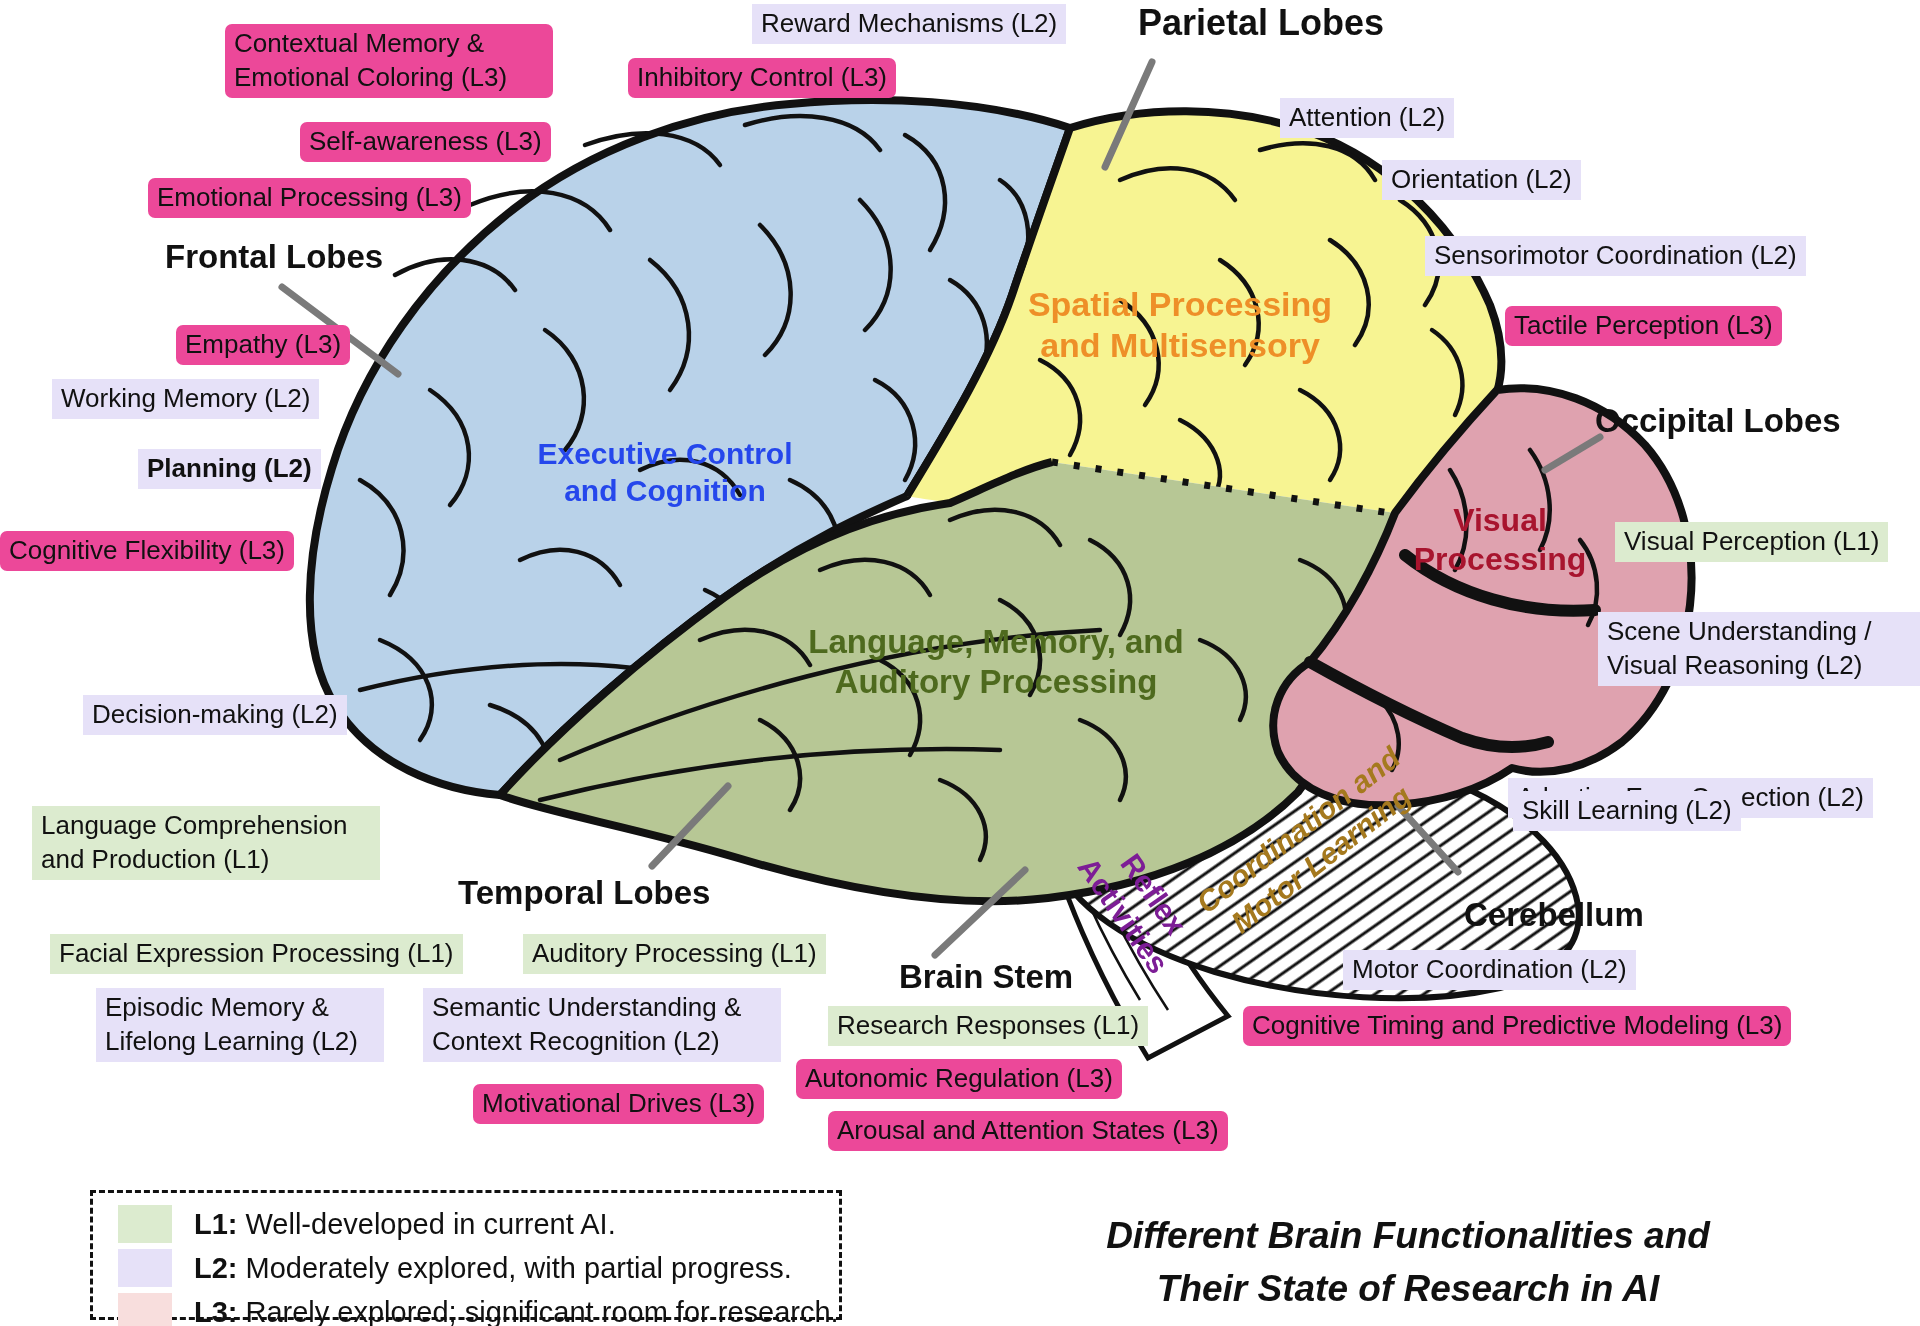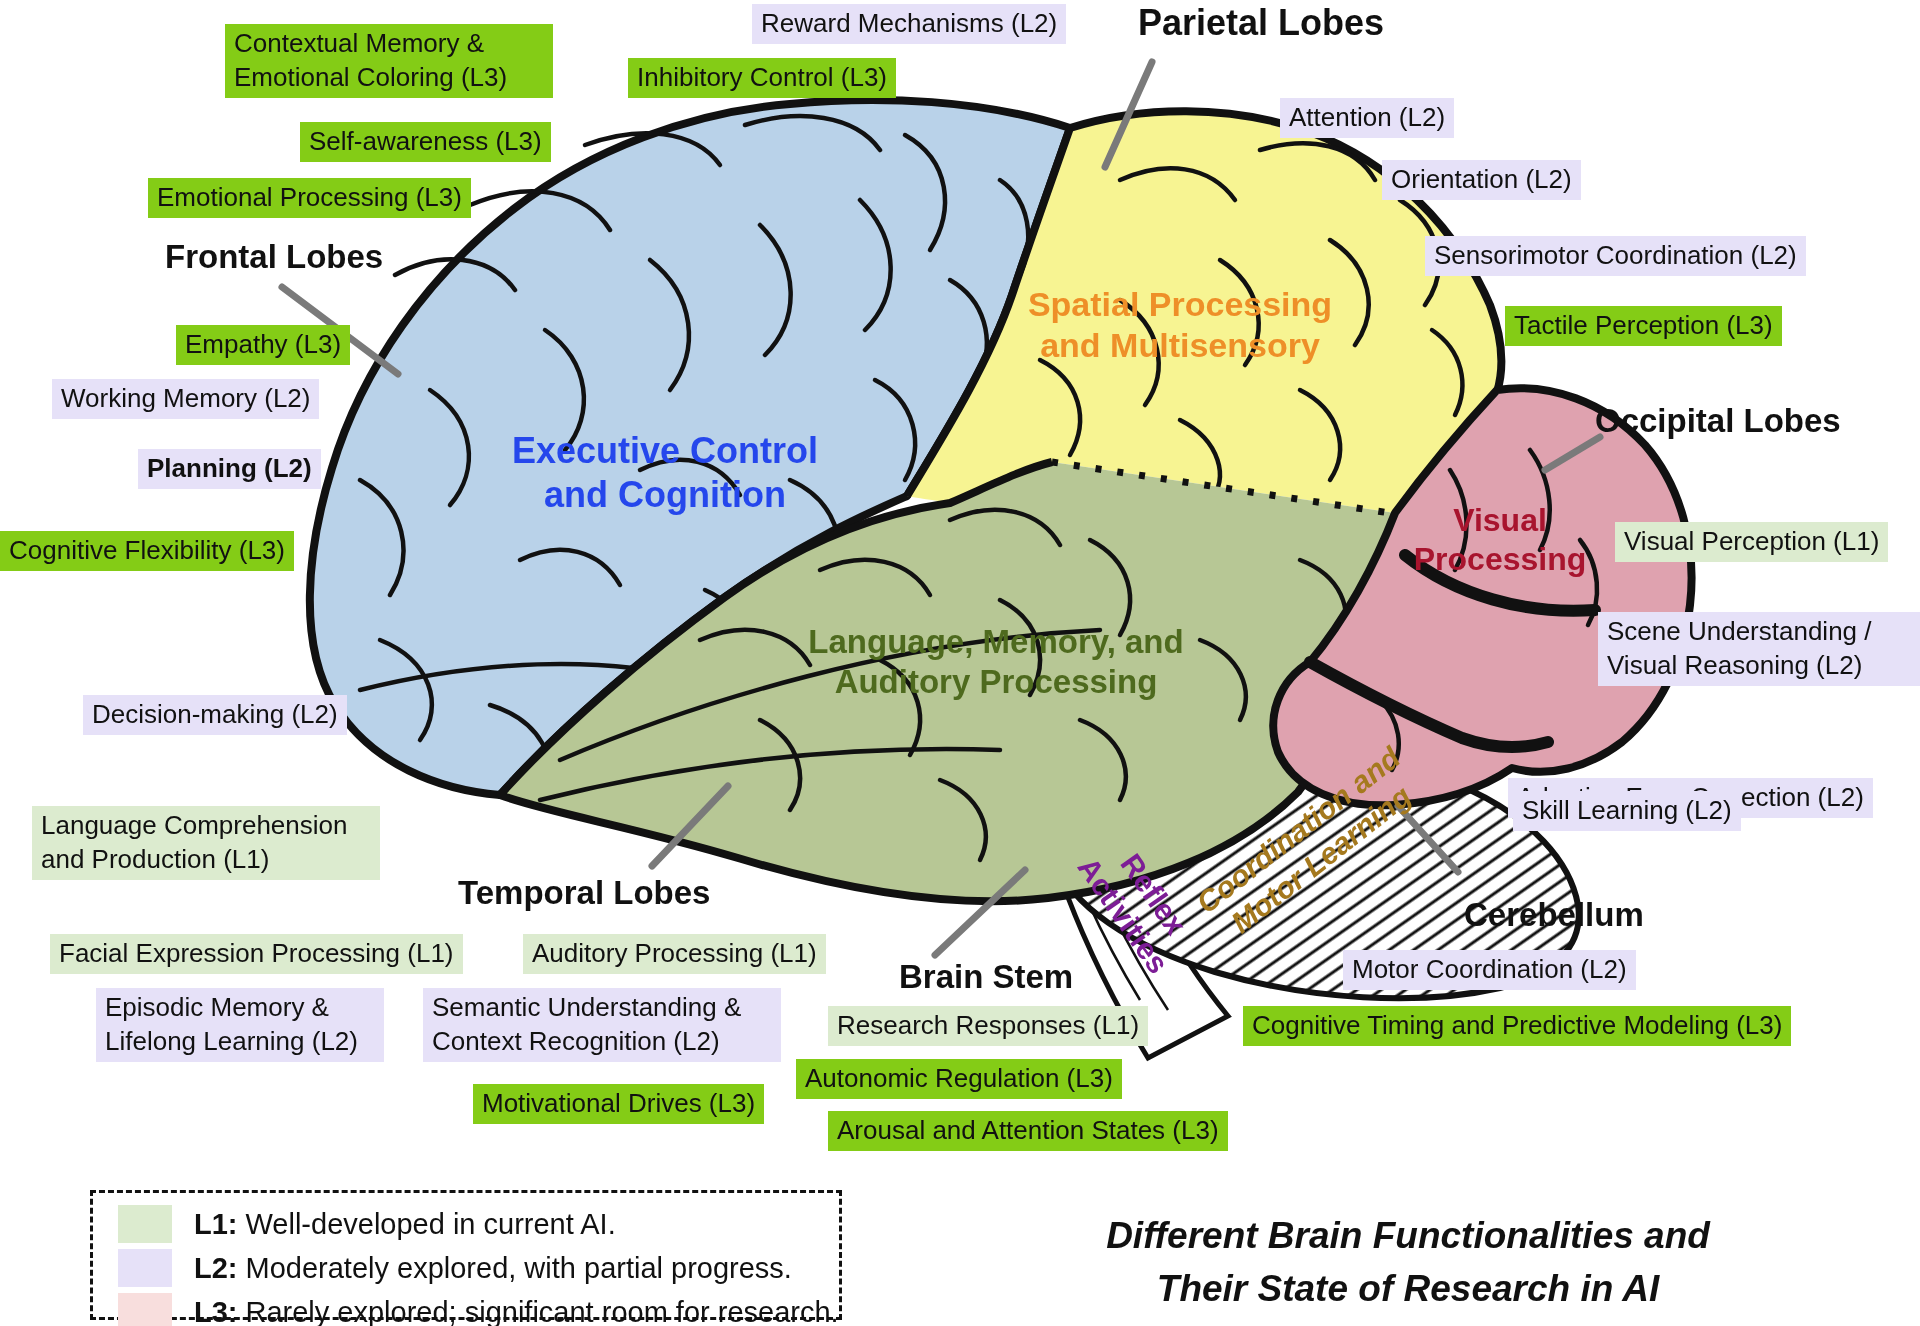--- a/index.html
+++ b/index.html
@@ -6,30 +6,30 @@
   body{width:1920px;height:1326px;position:relative;overflow:hidden;
        font-family:"Liberation Sans",sans-serif;color:#111;}
   #stage{position:absolute;left:0;top:0;width:1920px;height:1326px;}
   #brain-svg{position:absolute;left:0;top:0;}
 
   .lbl{position:absolute;display:inline-block;font-size:26px;line-height:1.3;
        padding:3px 9px;white-space:nowrap;color:#111;}
   .lbl.wrap{white-space:normal;}
   .l1{background:#dcebcf;}
   .l2{background:#e6e1f8;}
-  .l3{background:#84cc16;}
+  .l3{background:#ec4899;border-radius:7px;}
   .bold{font-weight:bold;}
 
   .lobe-title{position:absolute;font-weight:bold;font-size:33px;
        white-space:nowrap;color:#111;}
 
   .brain-label{position:absolute;font-weight:bold;text-align:center;
        line-height:1.22;white-space:nowrap;}
   .brain-label div{display:block;}
-  .bl-executive{font-size:36px;color:#2547ec;transform:translate(-50%,-50%);}
+  .bl-executive{font-size:30px;color:#2547ec;transform:translate(-50%,-50%);}
   .bl-spatial{font-size:34px;color:#ee8f28;transform:translate(-50%,-50%);}
   .bl-language{font-size:33px;color:#4e6a1e;transform:translate(-50%,-50%);}
   .bl-visual{font-size:32px;color:#a8142e;transform:translate(-50%,-50%);}
   .bl-coordination{font-size:30px;color:#a5791e;font-style:italic;
        transform:translate(-50%,-50%) rotate(-38deg);}
   .bl-reflex{font-size:30px;color:#7d1d96;
        transform:translate(-50%,-50%) rotate(55deg);}
 
   .legend{position:absolute;left:90px;top:1190px;width:752px;height:130px;
        border:3px dashed #111;box-sizing:border-box;background:#fff;}

